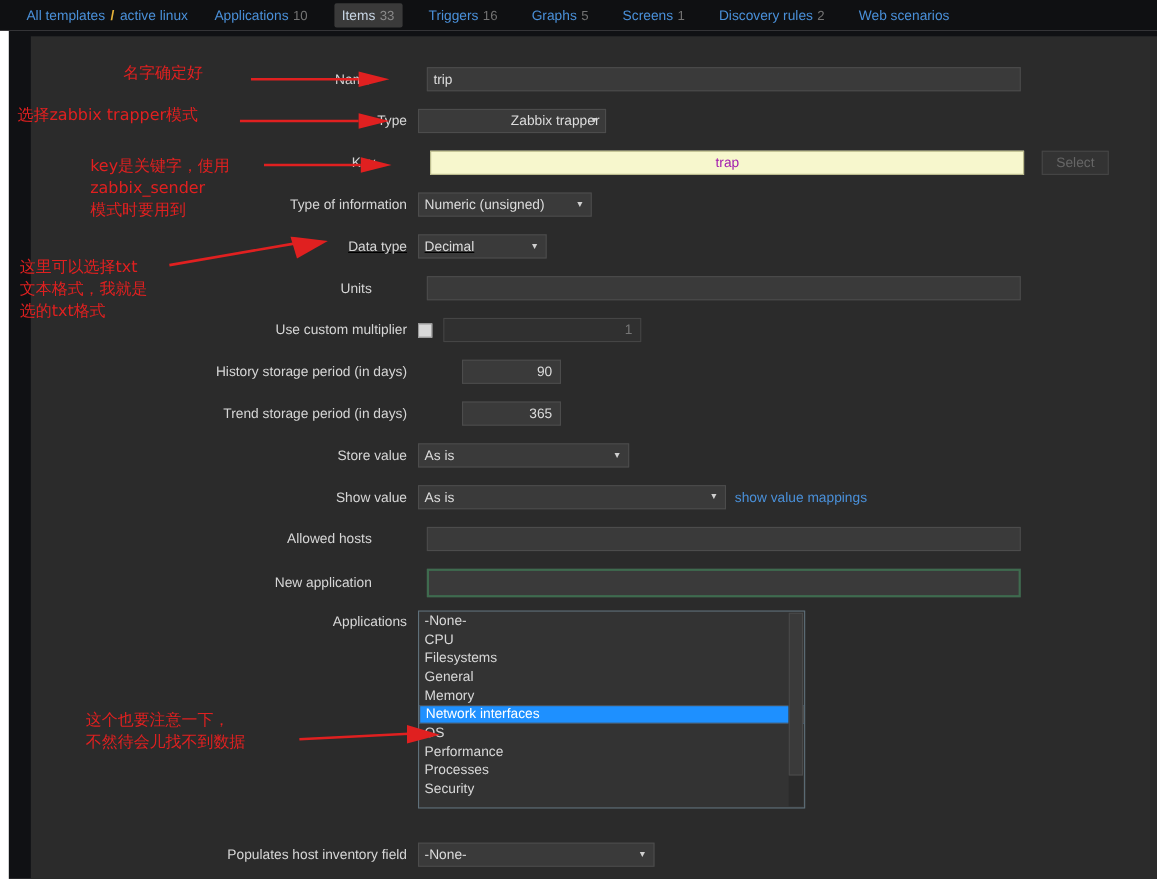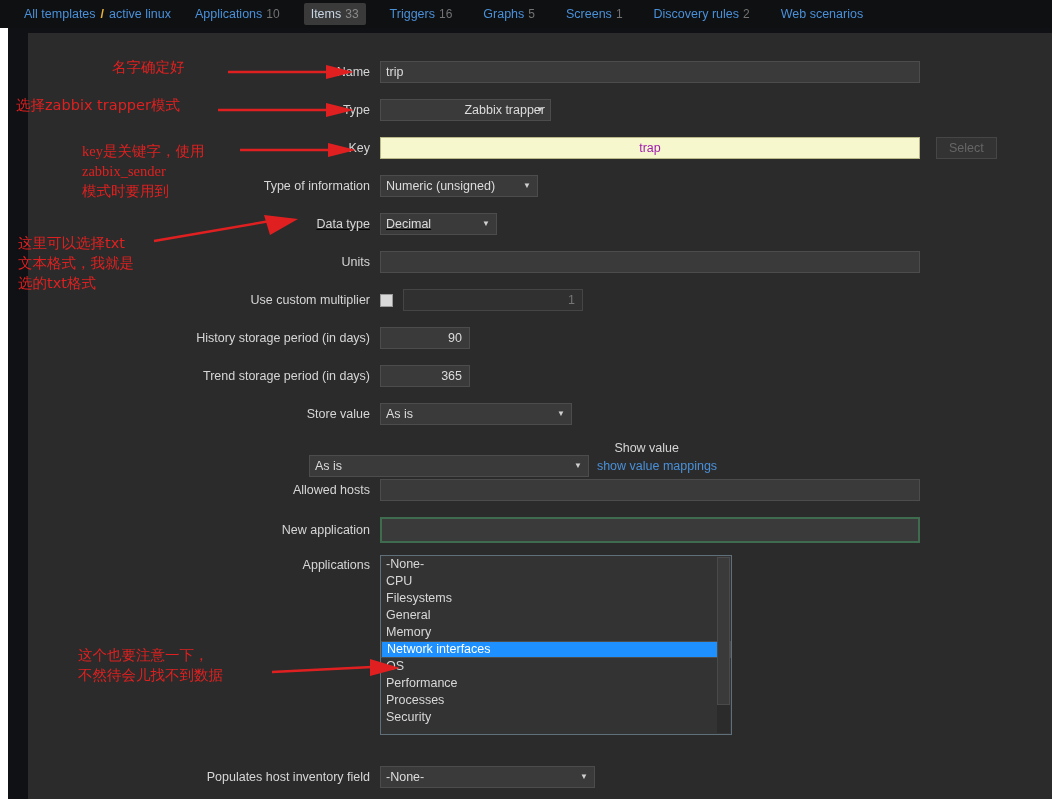--- a/index.html
+++ b/index.html
@@ -109,20 +109,21 @@
   input.txt {
     background: #3a3a3a;
     border: 1px solid #4c4c4c;
     color: #dcdcdc;
     font-family: "Liberation Sans", "DejaVu Sans", sans-serif;
     font-size: 12.5px;
     height: 22px;
     box-sizing: border-box;
     padding: 0 5px;
     outline: none;
+    margin-left: 40px;
   }
   input.txt.autofill {
     background: #f7f7cd;
     border: 1px solid #b9b98a;
     color: #a21caf;
     text-align: center;
   }
   input.txt.num {
     text-align: right;
     padding-right: 7px;
@@ -364,21 +365,21 @@
     <div class="row" style="left:0; top:370px; width:900px;">
       <div class="flabel" style="width:342px;">Store value</div>
       <div class="ctrl-wrap" style="margin-left:10px;">
         <div class="sel" style="width:192px;">
           <span>As is</span>
           <span class="caret">▼</span>
         </div>
       </div>
     </div>
 
-    <div class="row" style="left:0; top:408px; width:960px;flex-direction:column;">
+    <div class="row" style="left:0; top:408px; width:960px;">
       <div class="flabel" style="width:342px;">Show value</div>
       <div class="ctrl-wrap" style="margin-left:10px;">
         <div class="sel" style="width:280px;">
           <span>As is</span>
           <span class="caret">▼</span>
         </div>
         <a class="inline-link" style="margin-left:8px;">show value mappings</a>
       </div>
     </div>
 
@@ -435,21 +436,21 @@
     <path d="M0,10 L98,10" stroke="#e02020" stroke-width="2.4" fill="none"></path>
     <path d="M98,3 L126,10 L98,17 Z" fill="#e02020"></path>
   </svg>
 
   <div class="anno" style="left:16px; top:95px;">选择zabbix trapper模式</div>
   <svg class="arrow" style="left:218px; top:100px;" width="140" height="18">
     <path d="M0,10 L108,10" stroke="#e02020" stroke-width="2.4" fill="none"></path>
     <path d="M108,3 L136,10 L108,17 Z" fill="#e02020"></path>
   </svg>
 
-  <div class="anno" style="left:82px; top:141px;font-family:Liberation Serif, serif;">key是关键字，使用
+  <div class="anno" style="left:82px; top:141px;">key是关键字，使用
 zabbix_sender
 模式时要用到</div>
   <svg class="arrow" style="left:240px; top:141px;" width="120" height="18">
     <path d="M0,9 L88,9" stroke="#e02020" stroke-width="2.4" fill="none"></path>
     <path d="M88,2 L116,9 L88,16 Z" fill="#e02020"></path>
   </svg>
 
   <div class="anno" style="left:18px; top:233px;">这里可以选择txt
 文本格式，我就是
 选的txt格式</div>

